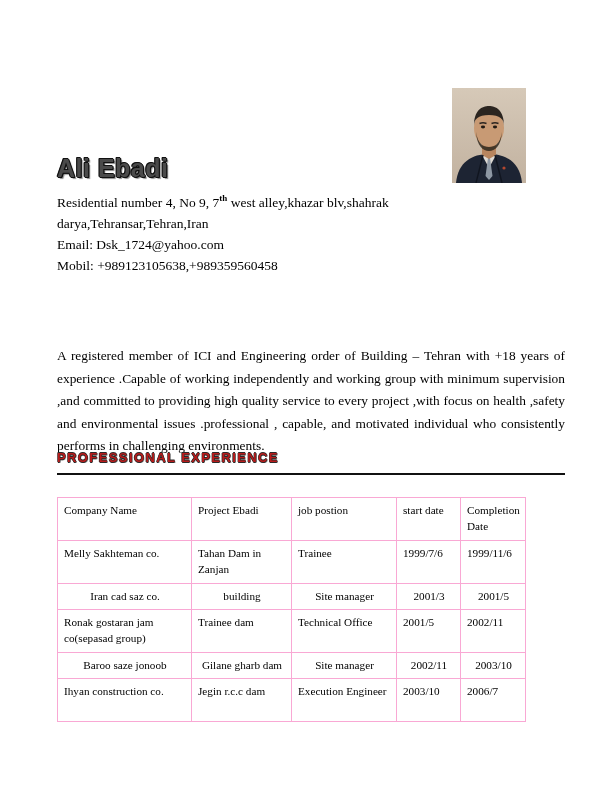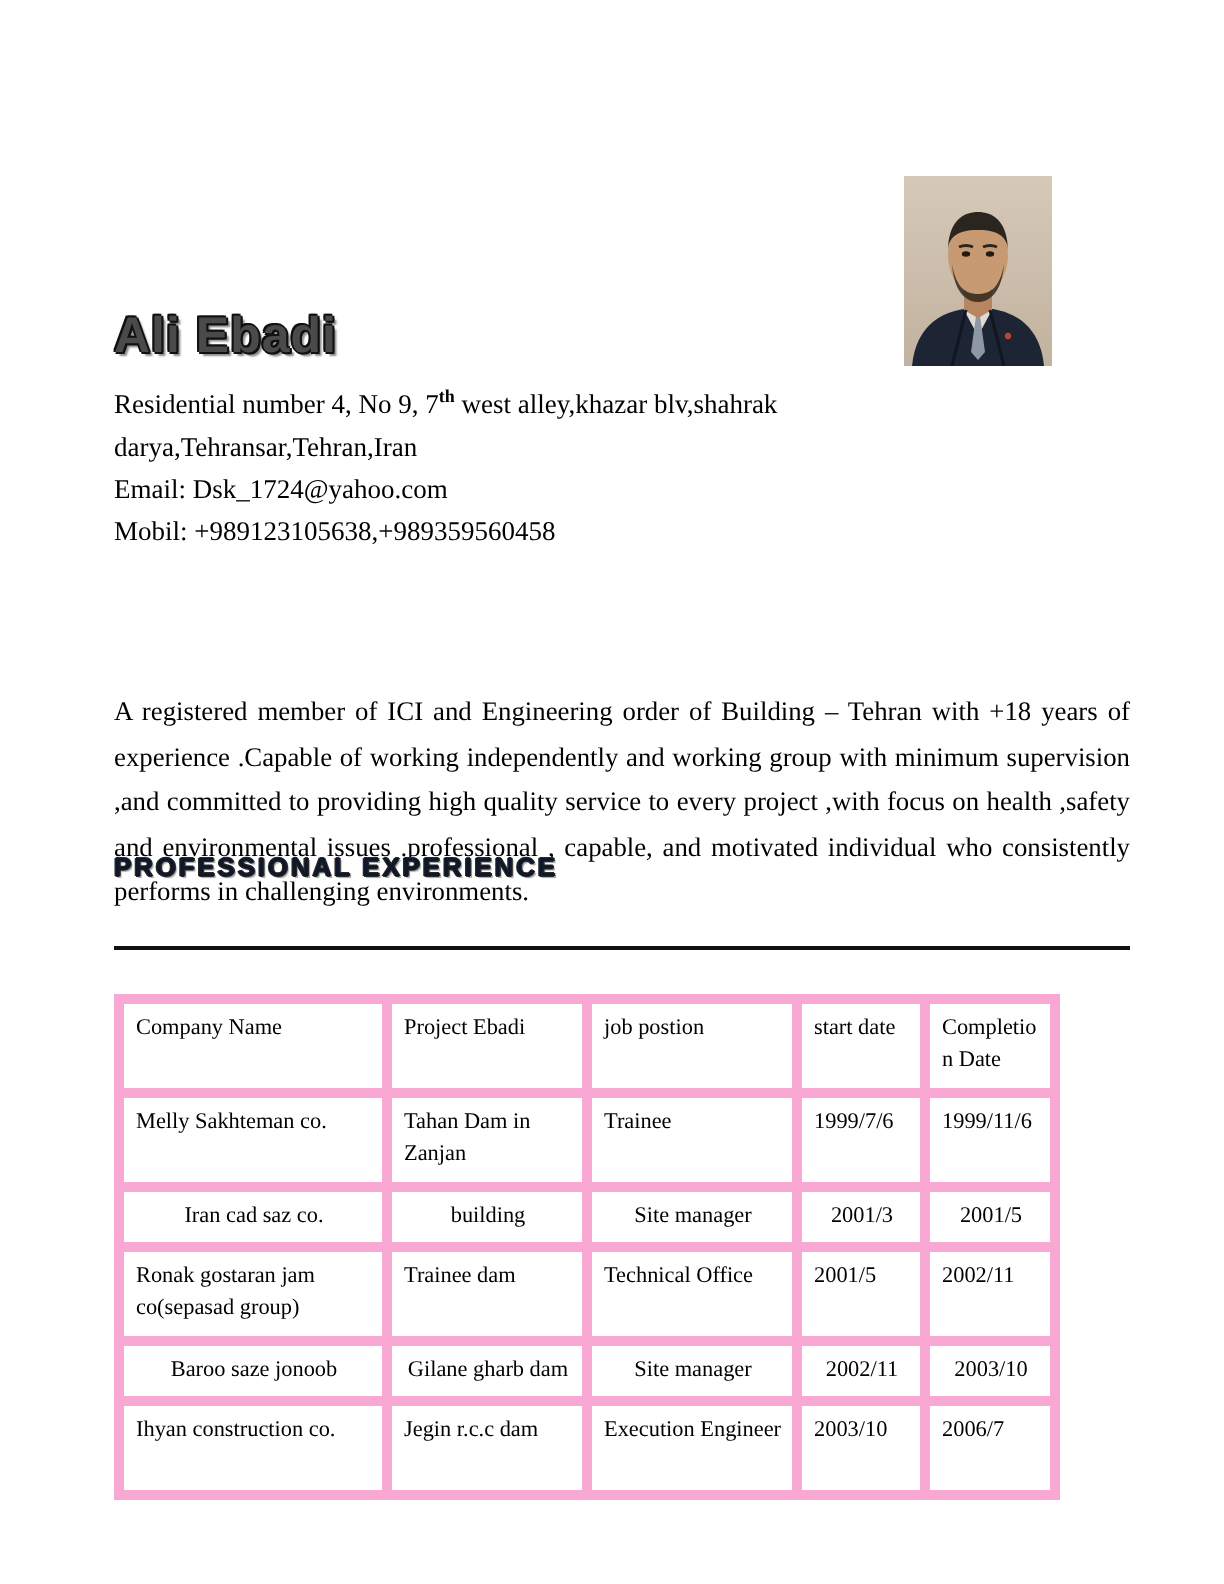--- a/index.html
+++ b/index.html
@@ -83,26 +83,26 @@
     line-height: 22.5px;
     text-align: justify;
     text-justify: inter-word;
     margin-top: 32px;
   }
 
   
   .section-heading {
     position: absolute;
     left: 57px;
-    top: 426px;
+    top: 450px;
     font-family: "Liberation Sans", "DejaVu Sans", sans-serif;
     font-size: 13px;
     font-weight: bold;
     letter-spacing: 1.4px;
-    color: #0f172a;
+    color: #b91c1c;
     text-shadow:
        0.6px 0 0 #2a2a2a,
       -0.6px 0 0 #2a2a2a,
        0 0.6px 0 #2a2a2a,
        0 -0.6px 0 #2a2a2a,
        1px 1px 0.5px rgba(0,0,0,0.35);
     white-space: nowrap;
   }
   .section-rule {
     position: absolute;
@@ -118,21 +118,21 @@
     position: absolute;
     left: 57px;
     top: 497px;
     width: 468px;
     border-collapse: collapse;
     font-size: 11.2px;
     line-height: 16px;
     table-layout: fixed;
   }
   .experience-table td {
-    border: 5px solid #f9a8d4;
+    border: 1px solid #f9a8d4;
     padding: 4px 5px 4px 6px;
     vertical-align: top;
     word-wrap: break-word;
   }
   .col-company  { width: 134px; }
   .col-project  { width: 100px; }
   .col-position { width: 105px; }
   .col-start    { width: 64px; }
   .col-complete { width: 65px; }
 

